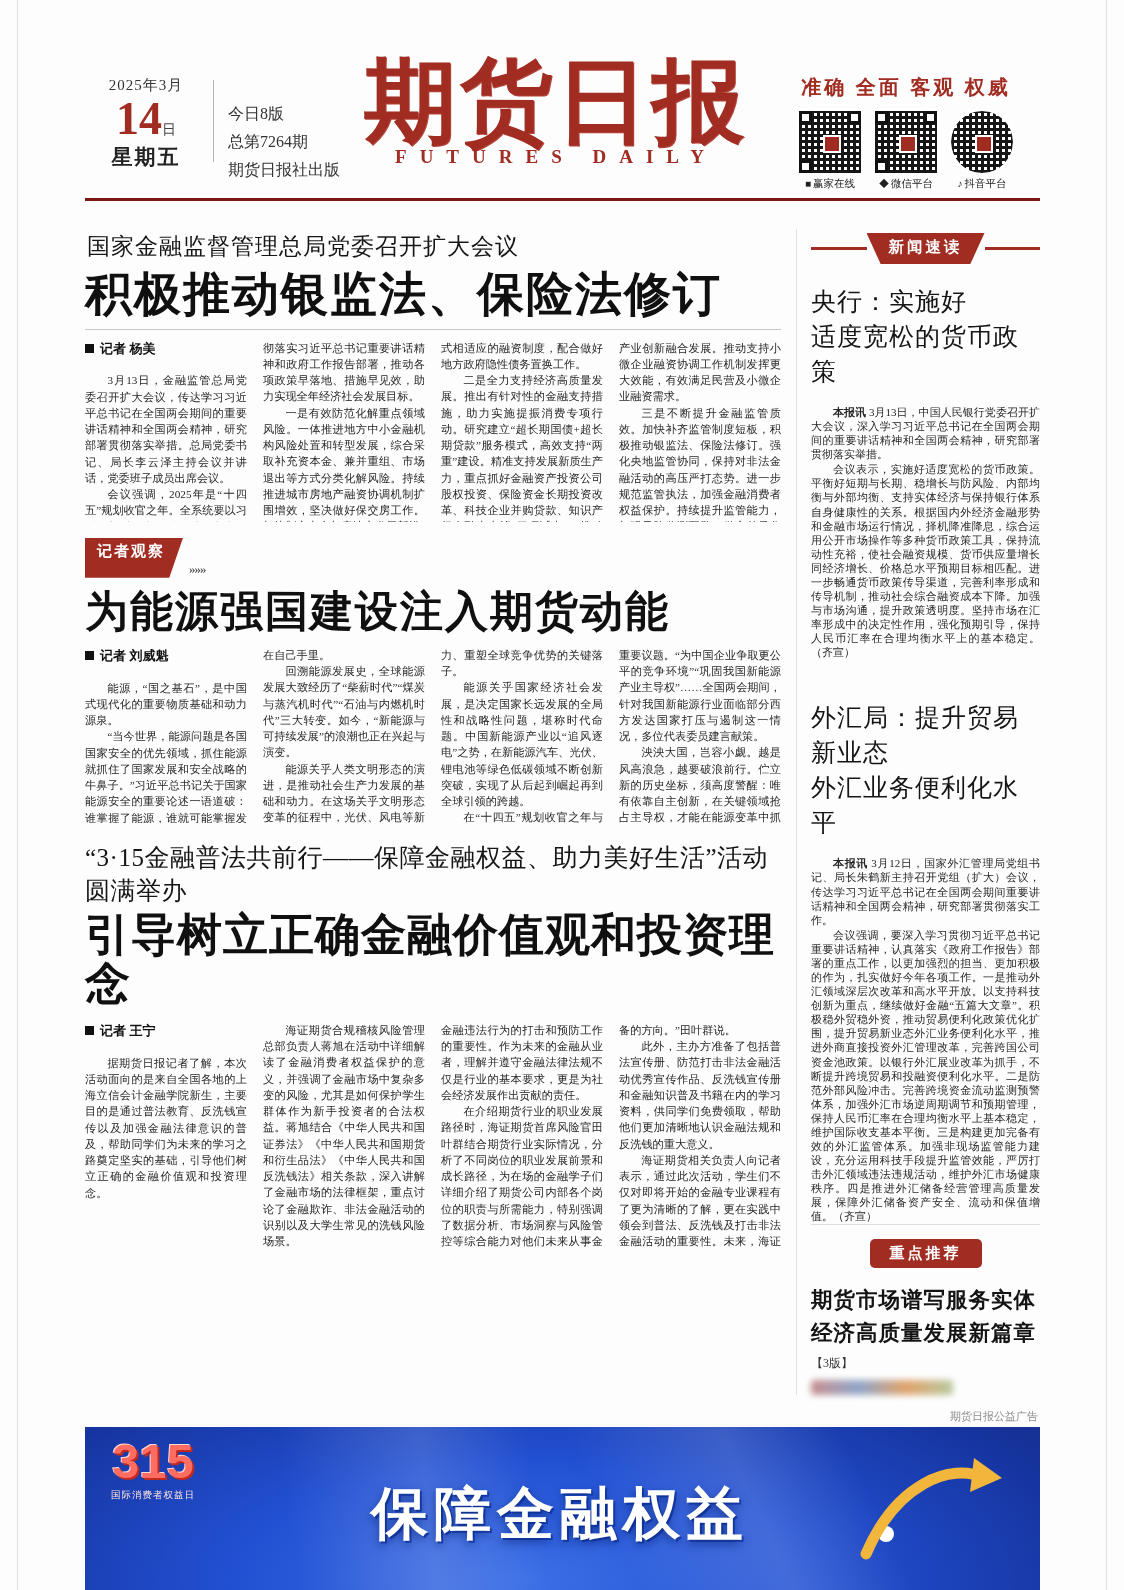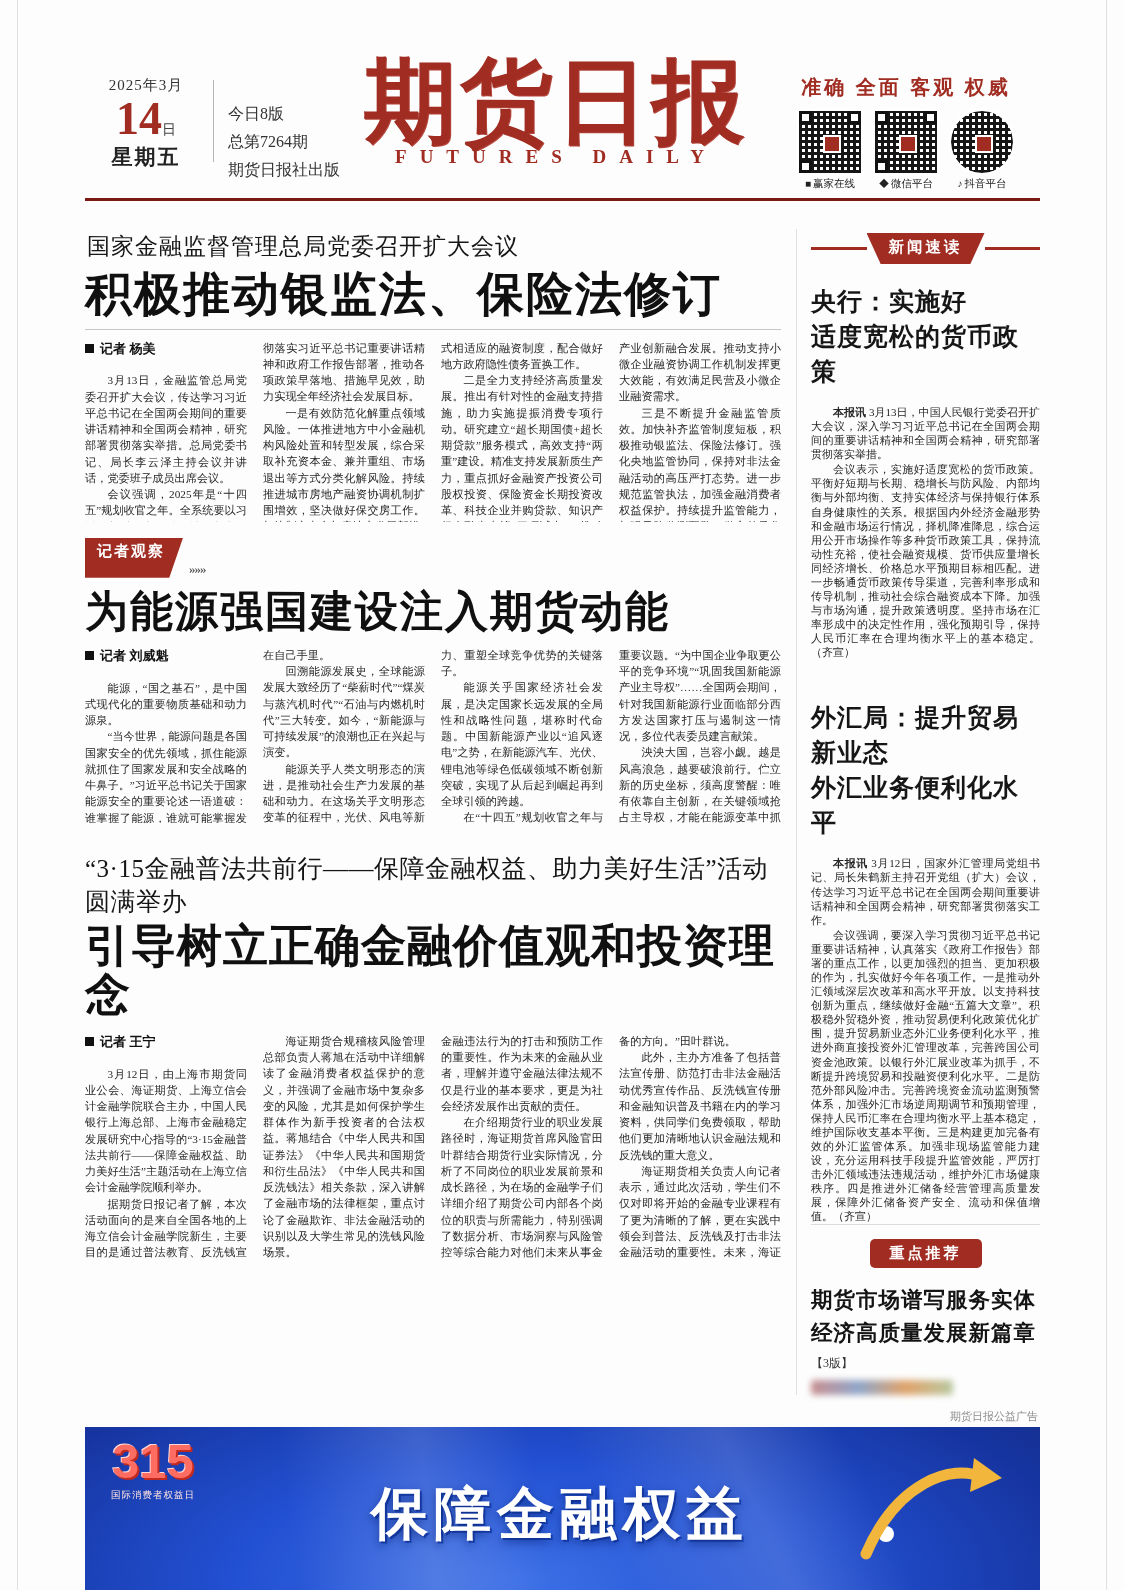--- a/index.html
+++ b/index.html
@@ -76,32 +76,32 @@
   .kai .byline{font-style:normal;}
 
   .sec2{margin-top:16px;}
   .badge-row{display:flex;align-items:flex-end;gap:6px;margin-bottom:10px;}
   .obs-badge{background:#a02c22;color:#fff;font-size:15px;font-weight:bold;letter-spacing:2px;
              padding:4px 18px 17px 12px;clip-path:polygon(0 0,100% 0,86% 100%,0 100%);
              font-family:Liberation Mono, monospace;}
   .obs-arrows{color:#555;font-size:13px;font-weight:bold;letter-spacing:-1px;padding-bottom:1px;}
   .headline-l{font-size:43px;font-weight:bold;color:#101010;letter-spacing:2px;line-height:1.1;
               margin:4px 0 12px 0;}
-  .sec3{margin-top:29px;}
+  .sec3{margin-top:18px;}
   .kicker2{font-size:25px;color:#161616;letter-spacing:0.5px;margin:0 0 4px 0;}
   .headline-l2{font-size:45px;font-weight:bold;color:#101010;letter-spacing:1px;line-height:1.1;
                margin:0 0 12px 0;}
 
   
   .flash-row{display:flex;align-items:center;margin-top:4px;}
   .flash-row .ln{flex:1;height:3px;background:#a02c22;}
   .flash-badge{background:#a02c22;color:#fff;font-size:15.5px;font-weight:bold;letter-spacing:3px;
                padding:4px 22px 6px;clip-path:polygon(0 0,100% 0,88% 100%,12% 100%);
                font-family:"Liberation Sans",sans-serif;}
-  .side-head{font-size:25px;font-weight:bold;color:#161616;line-height:1.4;letter-spacing:1px;
+  .side-head{font-size:25px;font-weight:normal;color:#161616;line-height:1.4;letter-spacing:1px;
              margin:20px 0 16px 0;white-space:pre-line;}
   .side-body{font-size:11px;line-height:1.28;text-align:justify;color:#262626;}
   .side-body p{margin:0 0 1px 0;text-indent:2em;}
   .side-body .lead{text-indent:2em;}
   .side-body b{font-weight:bold;}
   .side-gap{height:20px;}
   .rec{border-top:1px solid #ddd;padding-top:14px;}
   .rec-badge{display:block;width:112px;margin:0 auto;text-align:center;background:#a02c22;color:#fff;
              font-size:15px;font-weight:bold;letter-spacing:3px;padding:5px 0;border-radius:5px;
              font-family:"Liberation Sans",sans-serif;}
@@ -253,21 +253,20 @@
           </div>
         </div>
 
         <div class="sec3">
           <div class="kicker2">“3·15金融普法共前行——保障金融权益、助力美好生活”活动圆满举办</div>
           <h1 class="headline-l2">引导树立正确金融价值观和投资理念</h1>
           <div class="cols h-a3">
             <div class="col">
               <div class="byline"><span class="sq"></span><span>记者 王宁</span></div>
               <div>
-                  <p>3月12日，由上海市期货同业公会、海证期货、上海立信会计金融学院联合主办，中国人民银行上海总部、上海市金融稳定发展研究中心指导的“3·15金融普法共前行——保障金融权益、助力美好生活”主题活动在上海立信会计金融学院顺利举办。</p>
                   <p>据期货日报记者了解，本次活动面向的是来自全国各地的上海立信会计金融学院新生，主要目的是通过普法教育、反洗钱宣传以及加强金融法律意识的普及，帮助同学们为未来的学习之路奠定坚实的基础，引导他们树立正确的金融价值观和投资理念。</p>
                 </div>
             </div>
             <div class="col">
                 <p>海证期货合规稽核风险管理总部负责人蒋旭在活动中详细解读了金融消费者权益保护的意义，并强调了金融市场中复杂多变的风险，尤其是如何保护学生群体作为新手投资者的合法权益。蒋旭结合《中华人民共和国证券法》《中华人民共和国期货和衍生品法》《中华人民共和国反洗钱法》相关条款，深入讲解了金融市场的法律框架，重点讨论了金融欺诈、非法金融活动的识别以及大学生常见的洗钱风险场景。</p>
                 <p>在上海市期货同业公会相关负责人看来，新入学的学生们要在接下来的大学生涯中不断充实自己，学好金融法律知识，要认识到金融学科不仅涉及投资与收益，更关乎经济运行和社会稳定，尤其是</p>
               </div>
             <div class="col">
                 <p class="cont">金融违法行为的打击和预防工作的重要性。作为未来的金融从业者，理解并遵守金融法律法规不仅是行业的基本要求，更是为社会经济发展作出贡献的责任。</p>
                 <p>在介绍期货行业的职业发展路径时，海证期货首席风险官田叶群结合期货行业实际情况，分析了不同岗位的职业发展前景和成长路径，为在场的金融学子们详细介绍了期货公司内部各个岗位的职责与所需能力，特别强调了数据分析、市场洞察与风险管控等综合能力对他们未来从事金融行业的重要性。“金融行业是一个充满挑战与机遇的领域，掌握扎实的金融基础与法律知识，培养批判性思维与决策能力，是每一个学生应当为未来职业生涯做好准</p>

